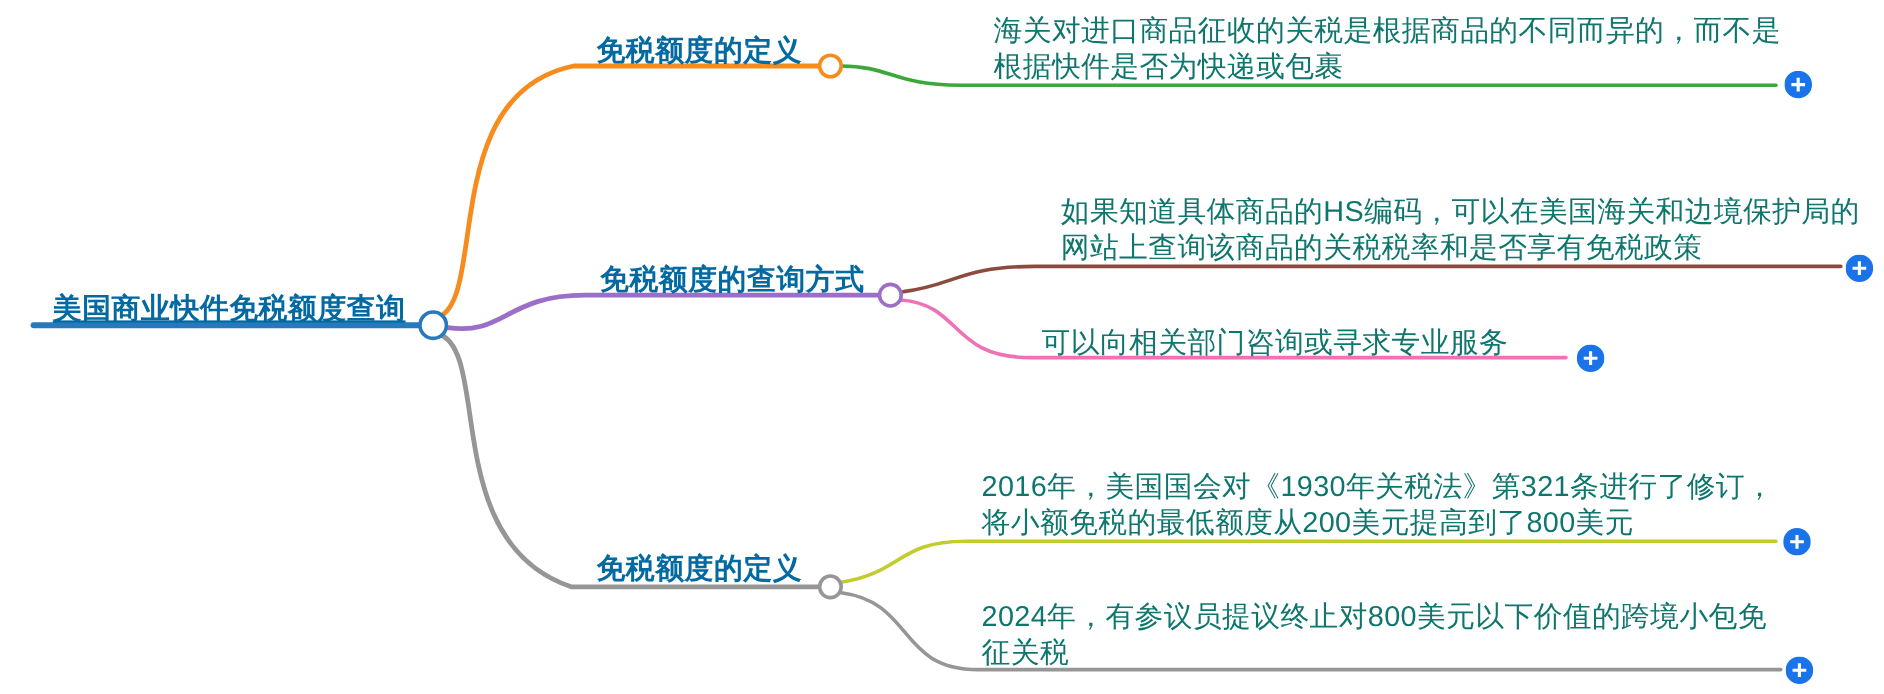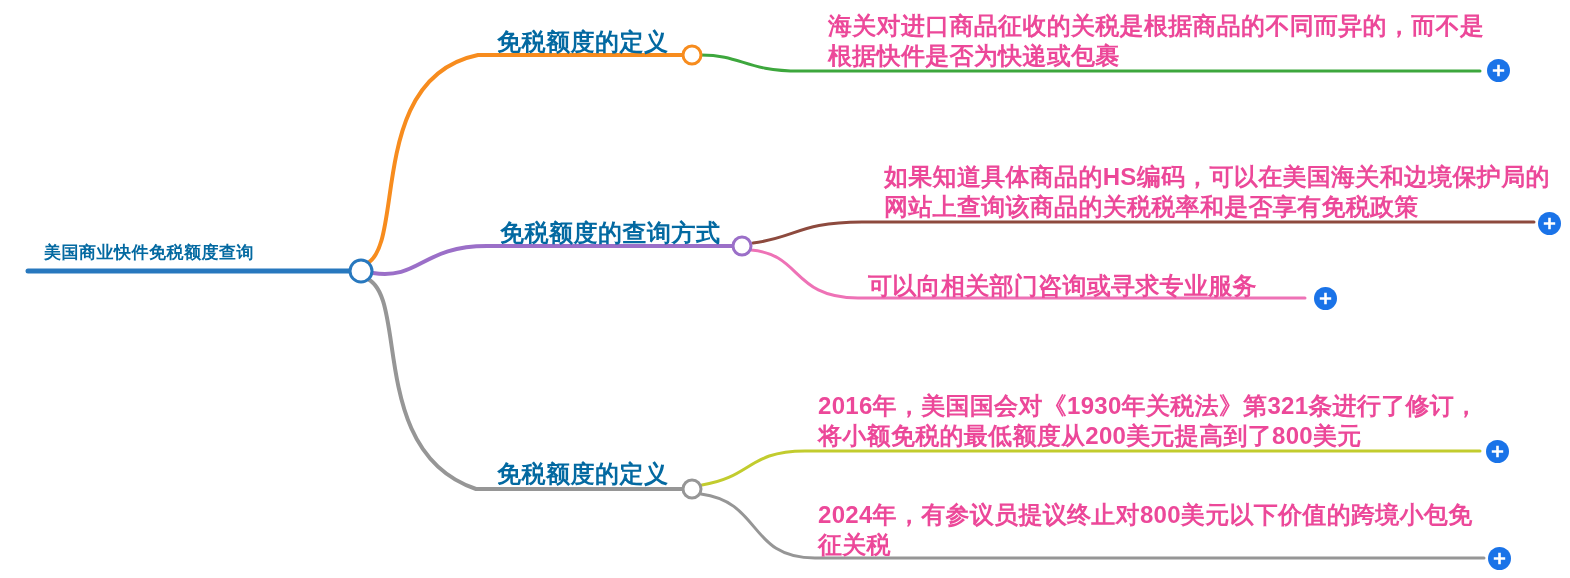--- a/index.html
+++ b/index.html
@@ -17,26 +17,26 @@
   .w4 { stroke-width: 4px; }
   .w3 { stroke-width: 3px; }
   .node-circle { fill: #ffffff; stroke-width: 3px; cursor: pointer; }
   .label {
     position: absolute;
     z-index: 2;
     color: #0369a1;
     cursor: pointer;
     white-space: nowrap;
   }
-  .root-label { font-size: 17px; font-weight: bold; letter-spacing: 0.5px; }
+  .root-label { font-size: 24px; font-weight: bold; letter-spacing: 0.5px; text-decoration: underline; }
   .branch-label { font-size: 24px; font-weight: bold; letter-spacing: 0.5px; }
   .leaf-label {
     font-size: 24px;
-    font-weight: bold;
-    color: #ec4899;
+    font-weight: normal;
+    color: #0f766e;
     line-height: 30px;
     white-space: normal;
     letter-spacing: 0.3px;
   }
   .add-btn {
     position: absolute;
     z-index: 3;
     width: 23px; height: 23px;
     padding: 0;
     border: none;

